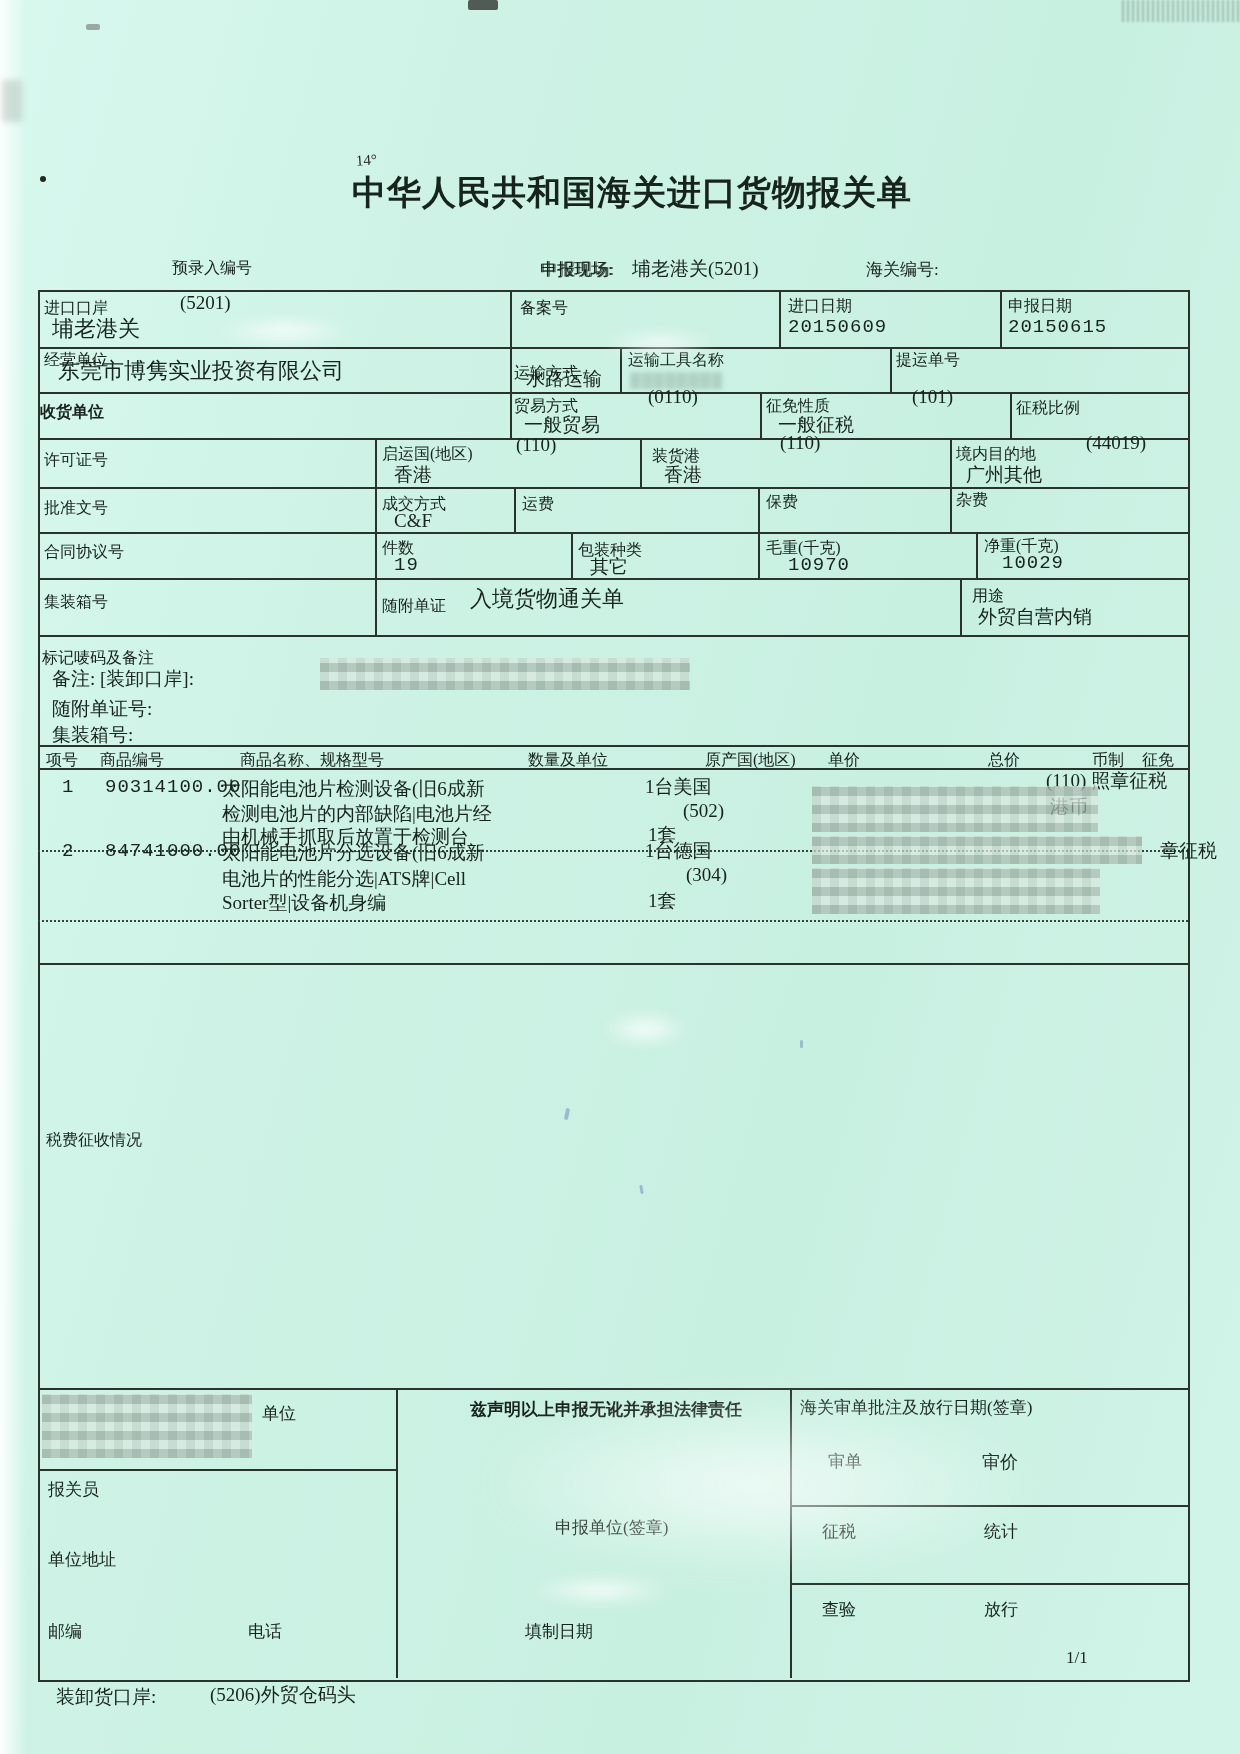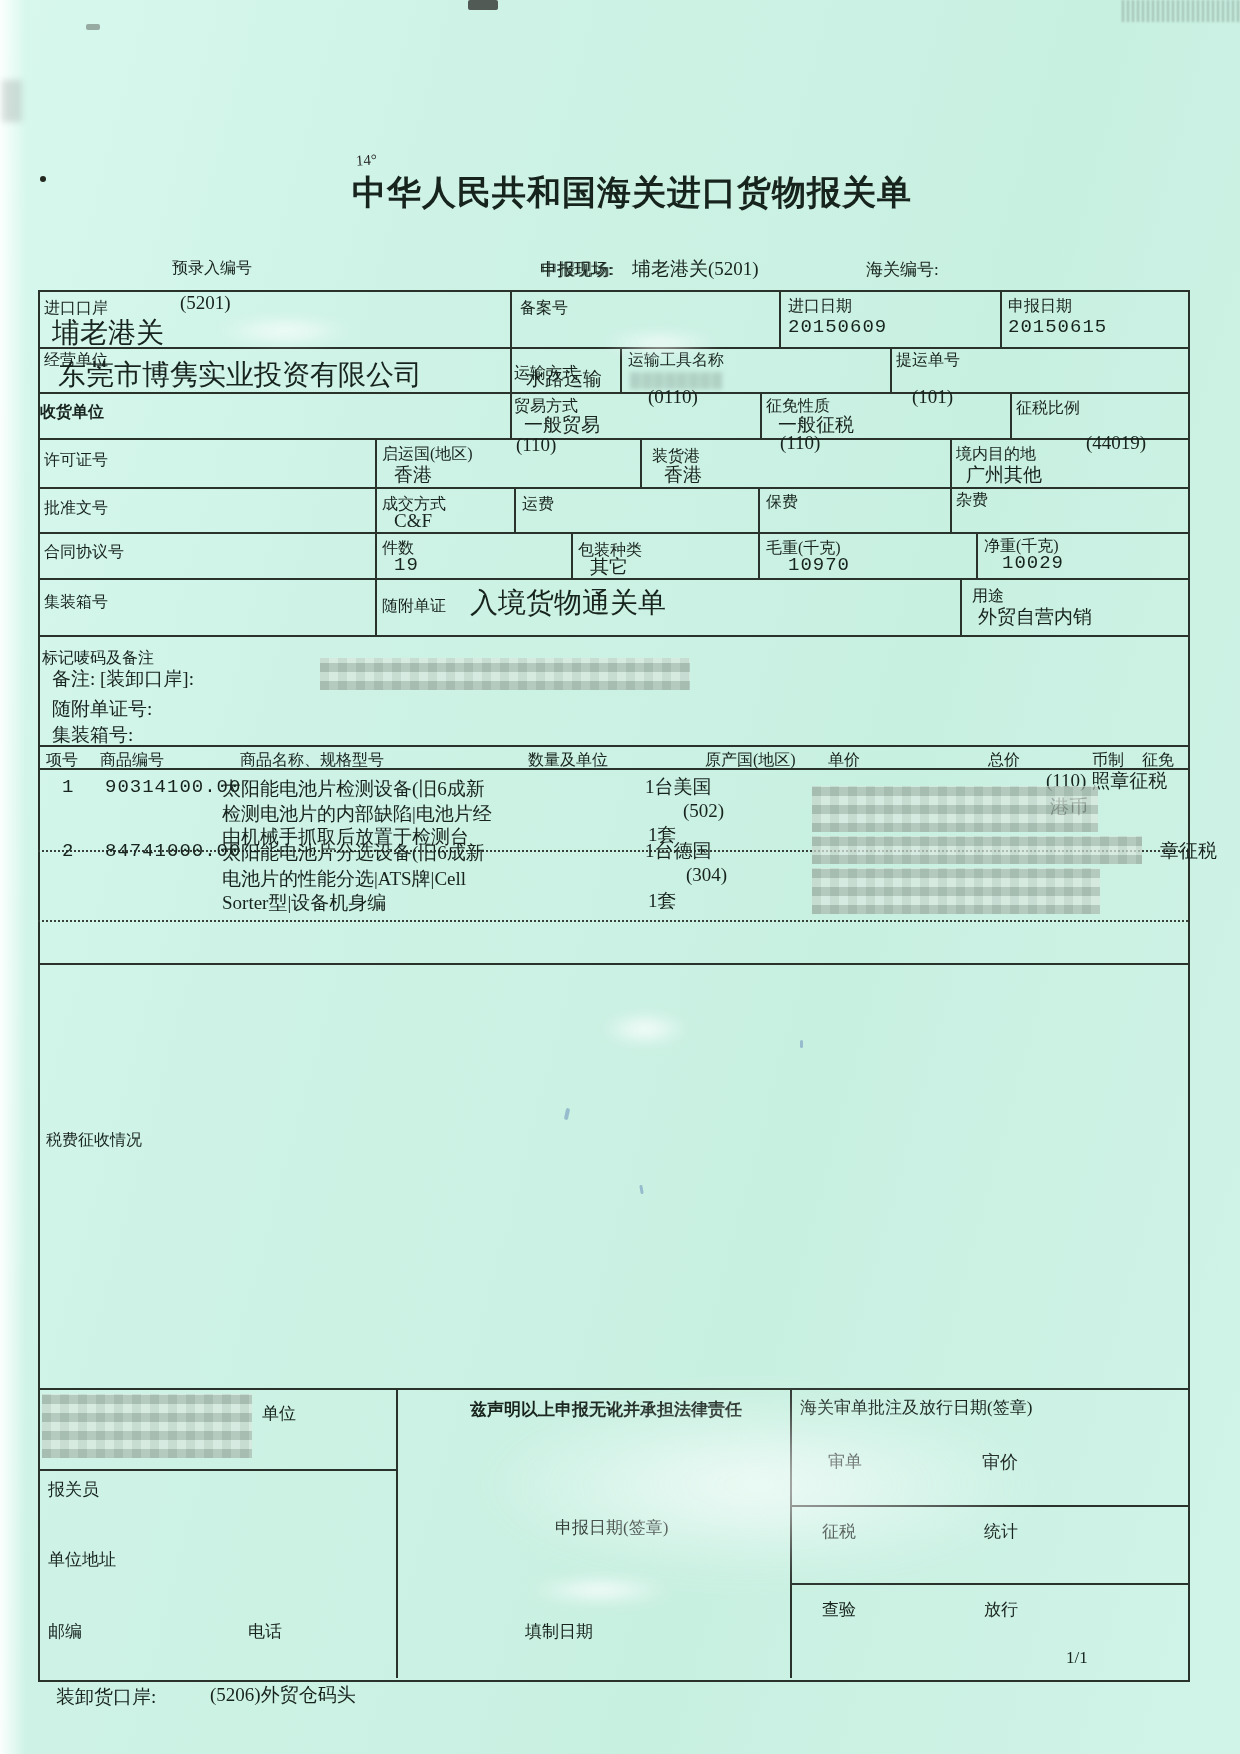--- a/index.html
+++ b/index.html
@@ -2,21 +2,21 @@
 <html><head>
 <meta charset="utf-8">
 <style>
   html,body{margin:0;padding:0;}
   .page{position:relative;width:1240px;height:1754px;overflow:hidden;
     background:linear-gradient(105deg,#d8f8ee 0%,#cef3e6 28%,#c8f0e1 65%,#d1f4e8 100%);
     font-family:"Liberation Serif","DejaVu Serif",serif;color:#17231d;}
   .lbl{position:absolute;font-size:16px;white-space:nowrap;}
   .val{position:absolute;font-size:19px;white-space:nowrap;}
   .num{font-family:"Liberation Mono","DejaVu Sans Mono",monospace;letter-spacing:1px;}
-  .big{font-size:28px;}
+  .big{font-size:22px;}
   .hl{position:absolute;height:2px;background:#2a322c;}
   .vl{position:absolute;width:2px;background:#2a322c;}
   .dash{position:absolute;height:0;border-top:2px dotted #39423a;}
   .frame{position:absolute;left:38px;top:290px;width:1148px;height:1388px;border:2px solid #2a322c;}
   .mosaic{position:absolute;opacity:.9;
     background-image:
       repeating-linear-gradient(0deg,rgba(146,163,152,.55) 0 9px,rgba(214,228,219,.55) 9px 18px),
       repeating-linear-gradient(90deg,rgba(168,184,173,.6) 0 9px,rgba(226,239,231,.6) 9px 18px);}
   .smear{position:absolute;background:radial-gradient(ellipse at center,rgba(255,255,255,.95),rgba(255,255,255,0) 70%);filter:blur(7px);}
   .inkblue{position:absolute;background:#4a6fae;opacity:.4;border-radius:2px;}
@@ -188,21 +188,21 @@
   <div class="inkblue" style="left:640px;top:1185px;width:3px;height:9px;transform:rotate(-10deg);"></div>
 
   <div class="mosaic" style="left:42px;top:1394px;width:210px;height:64px;"></div>
   <span class="lbl" style="left:262px;top:1402px;font-size:17px;">单位</span>
   <span class="lbl" style="left:48px;top:1478px;font-size:17px;">报关员</span>
   <span class="lbl" style="left:48px;top:1548px;font-size:17px;">单位地址</span>
   <span class="lbl" style="left:48px;top:1620px;font-size:17px;">邮编</span>
   <span class="lbl" style="left:248px;top:1620px;font-size:17px;">电话</span>
 
   <span class="lbl" style="left:470px;top:1398px;font-size:17px;font-weight:bold;">兹声明以上申报无讹并承担法律责任</span>
-  <span class="lbl" style="left:555px;top:1516px;font-size:17px;">申报日期(签章)</span>
+  <span class="lbl" style="left:555px;top:1516px;font-size:17px;">申报单位(签章)</span>
   <span class="lbl" style="left:525px;top:1620px;font-size:17px;">填制日期</span>
 
   <span class="lbl" style="left:800px;top:1396px;font-size:17px;">海关审单批注及放行日期(签章)</span>
   <span class="lbl" style="left:828px;top:1450px;font-size:17px;">审单</span>
   <span class="lbl" style="left:982px;top:1450px;font-size:18px;">审价</span>
   <span class="lbl" style="left:822px;top:1520px;font-size:17px;">征税</span>
   <span class="lbl" style="left:984px;top:1520px;font-size:17px;">统计</span>
   <span class="lbl" style="left:822px;top:1598px;font-size:17px;">查验</span>
   <span class="lbl" style="left:984px;top:1598px;font-size:17px;">放行</span>
 

